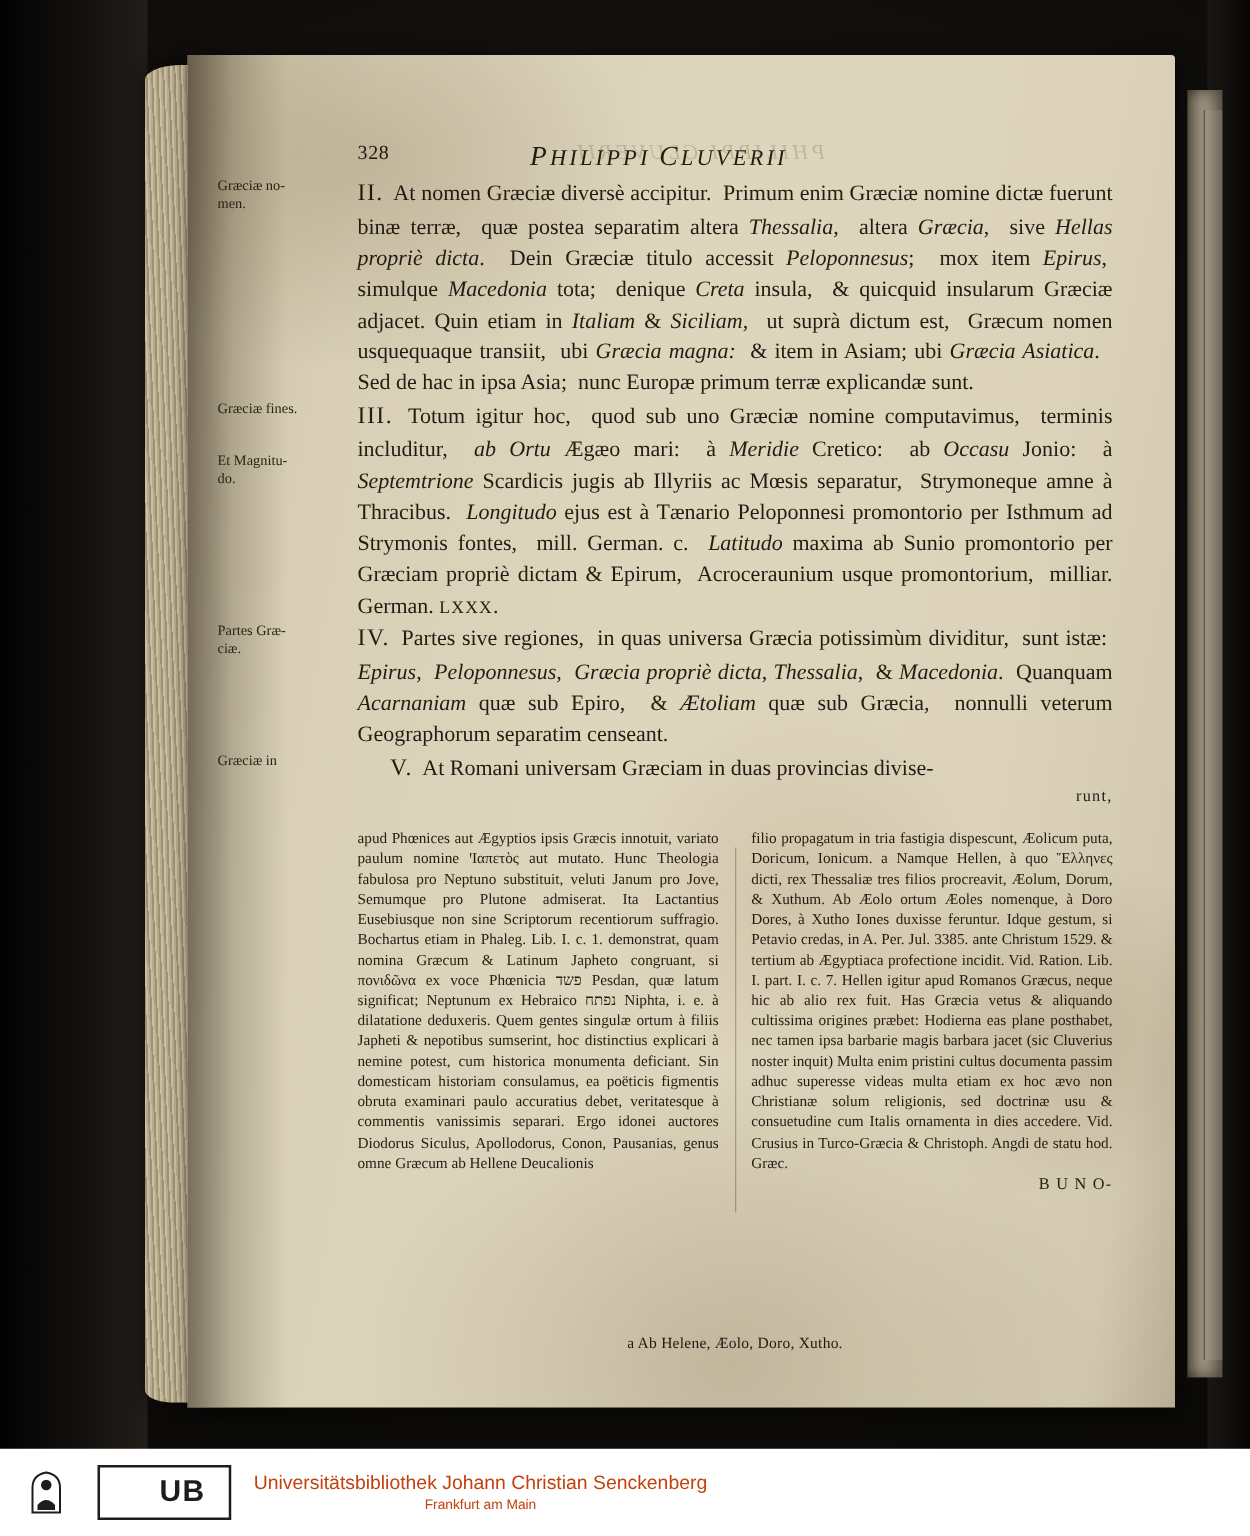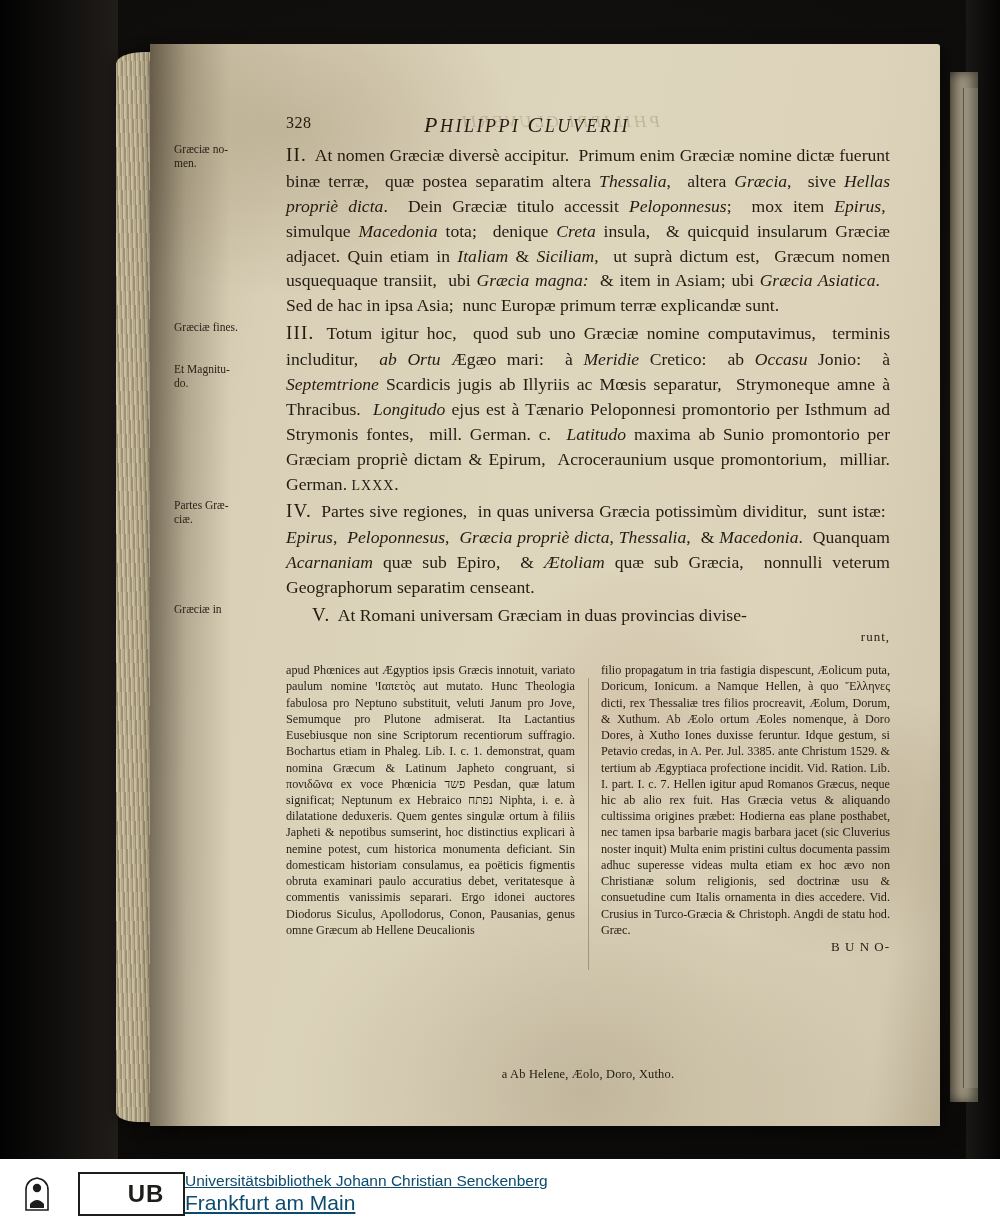--- a/index.html
+++ b/index.html
@@ -221,27 +221,27 @@
     background: #fff;
     padding-left: 29px;
   }
   .ub-crest {
     margin-left: 22px;
     width: 30px; height: 40px;
     position: relative;
   }
   .ub-crest svg { display: block; }
   .banner-text {
+    margin-left: 18px;
     font-family: "Liberation Sans", sans-serif;
-    color: #0c4a6e;
+    color: #c2410c;
     line-height: 1.28;
-    text-decoration: underline;
   }
   .banner-text .l1 { font-size: 15.5px; }
-  .banner-text .l2 { font-size: 21px; }
+  .banner-text .l2 { font-size: 11px; text-align: center; }
 </style>
 </head>
 <body>
 
 <div class="scan">
 
   <div class="bg-left"></div>
   <div class="bg-right"></div>
   <div class="next-page"></div>
   <div class="next-page-inner"></div>

